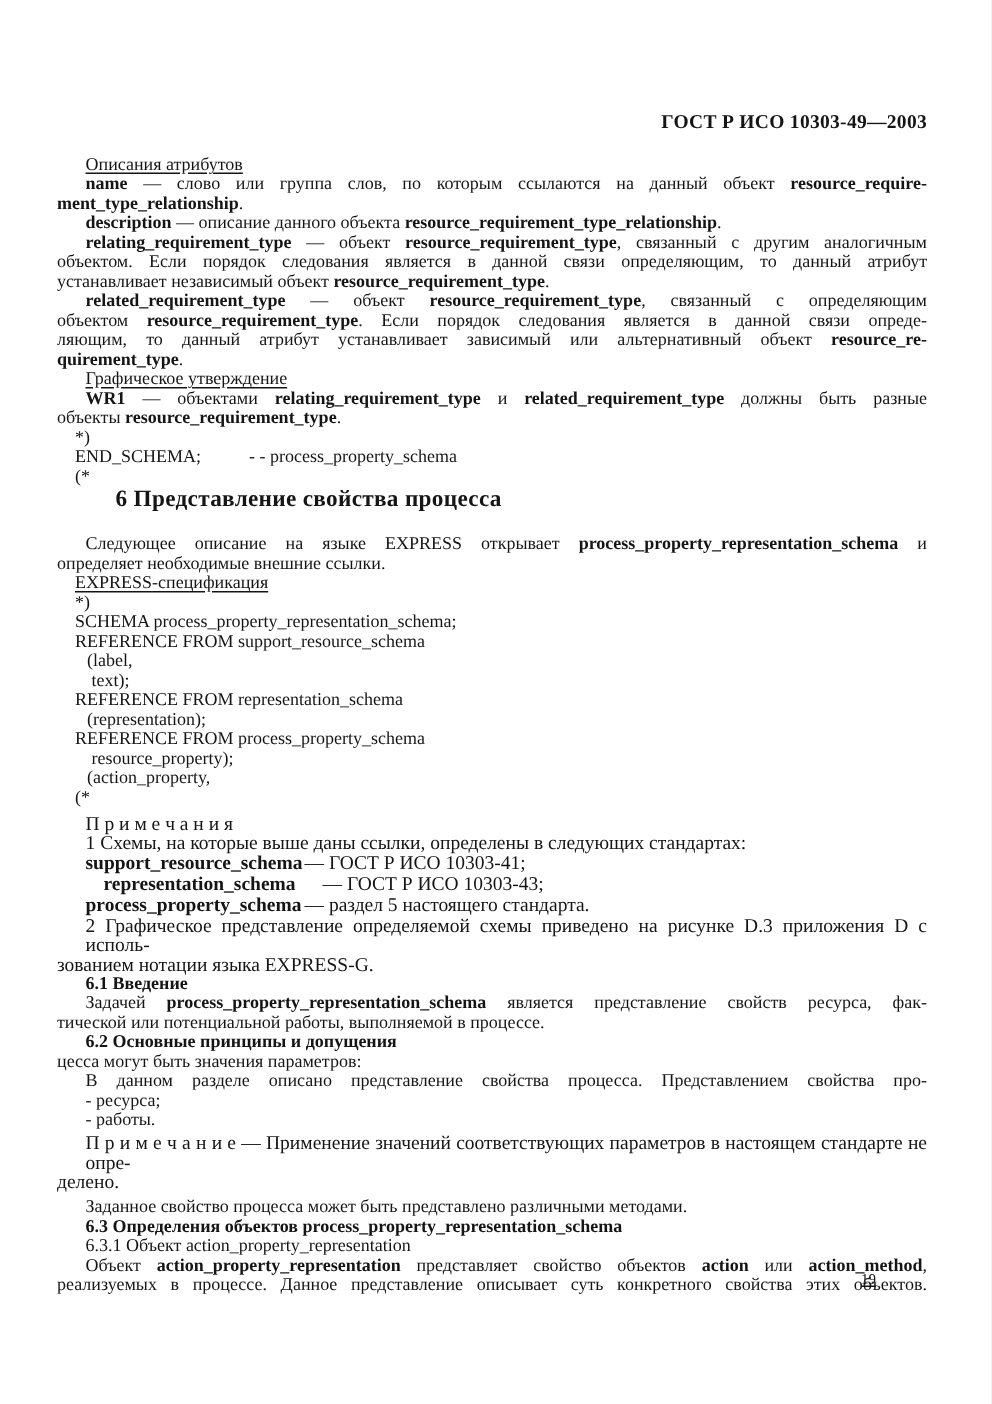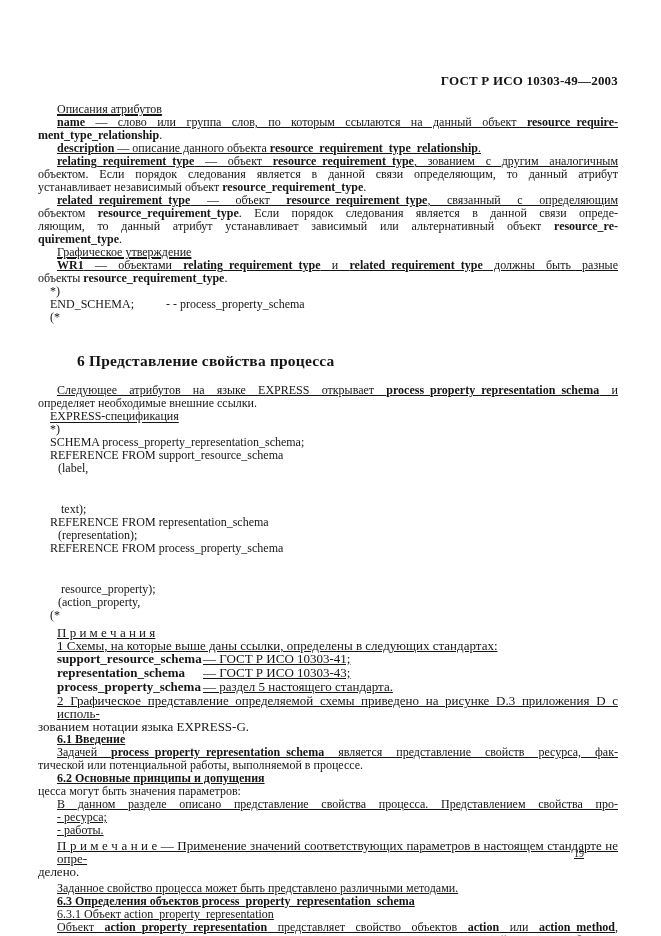--- a/index.html
+++ b/index.html
@@ -23,34 +23,34 @@
   .doc-header{
     text-align:right;
     font-weight:bold;
     font-size:13px;
     line-height:13px;
     margin-bottom:16px;
     letter-spacing:.2px;
   }
   .ln{line-height:13px;min-height:13px;}
   .j{text-align:justify;text-align-last:justify;}
-  .pf{padding-left:19px;text-decoration:underline;}
+  .pf{padding-left:19px;}
   .code{padding-left:12px;}
   .code2{padding-left:20px;}
-  .code2b{padding-left:23px;margin-top:28px;}
+  .code2b{padding-left:23px;}
   .b{font-weight:bold;}
   .u{text-decoration:underline;text-underline-offset:2px;}
   .nt{font-size:13px;}
   .nl{line-height:14px;min-height:14px;}
   .section-heading{
     font-size:15.5px;
     font-weight:bold;
     line-height:17px;
     padding-left:39px;
-    margin:28px 0 15px 0;
+    margin:0 0 15px 0;
     letter-spacing:.2px;
   }
   .page-number{
     position:absolute;
     top:848px;
     right:77px;
     font-size:10px;
     line-height:12px;
     text-decoration:underline;
   }
@@ -60,52 +60,52 @@
 
 <div class="page">
   <div class="content">
     <div class="doc-header">ГОСТ Р ИСО 10303-49—2003</div>
 
     <div>
         <div class="ln pf"><span class="u">Описания атрибутов</span></div>
         <div class="ln pf j"><span class="b">name</span><span> — слово или группа слов, по которым ссылаются на данный объект </span><span class="b">resource_require-</span></div>
         <div class="ln"><span class="b">ment_type_relationship</span><span>.</span></div>
         <div class="ln pf"><span class="b">description</span><span> — описание данного объекта </span><span class="b">resource_requirement_type_relationship</span><span>.</span></div>
-        <div class="ln pf j"><span class="b">relating_requirement_type</span><span> — объект </span><span class="b">resource_requirement_type</span><span>, зованием с другим аналогичным</span></div>
+        <div class="ln pf j"><span class="b">relating_requirement_type</span><span> — объект </span><span class="b">resource_requirement_type</span><span>, связанный с другим аналогичным</span></div>
         <div class="ln j"><span>объектом. Если порядок следования является в данной связи определяющим, то данный атрибут</span></div>
         <div class="ln"><span>устанавливает независимый объект </span><span class="b">resource_requirement_type</span><span>.</span></div>
         <div class="ln pf j"><span class="b">related_requirement_type</span><span> — объект </span><span class="b">resource_requirement_type</span><span>, связанный с определяющим</span></div>
         <div class="ln j"><span>объектом </span><span class="b">resource_requirement_type</span><span>. Если порядок следования является в данной связи опреде-</span></div>
         <div class="ln j"><span>ляющим, то данный атрибут устанавливает зависимый или альтернативный объект </span><span class="b">resource_re-</span></div>
         <div class="ln"><span class="b">quirement_type</span><span>.</span></div>
         <div class="ln pf"><span class="u">Графическое утверждение</span></div>
         <div class="ln pf j"><span class="b">WR1</span><span> — объектами </span><span class="b">relating_requirement_type</span><span> и </span><span class="b">related_requirement_type</span><span> должны быть разные</span></div>
         <div class="ln"><span>объекты </span><span class="b">resource_requirement_type</span><span>.</span></div>
         <div class="ln code"><span>*)</span></div>
         <div class="ln code"><span>END_SCHEMA;</span><span style="margin-left: 32px;">- - process_property_schema</span></div>
         <div class="ln code"><span>(*</span></div>
         <div class="section-heading">6 Представление свойства процесса</div>
-        <div class="ln pf j"><span>Следующее атрибутов на языке EXPRESS открывает </span><span class="b">process_property_representation_schema</span><span> и</span></div>
+        <div class="ln pf j"><span>Следующее описание на языке EXPRESS открывает </span><span class="b">process_property_representation_schema</span><span> и</span></div>
         <div class="ln"><span>определяет необходимые внешние ссылки.</span></div>
         <div class="ln code"><span class="u">EXPRESS-спецификация</span></div>
         <div class="ln code"><span>*)</span></div>
         <div class="ln code"><span>SCHEMA process_property_representation_schema;</span></div>
         <div class="ln code"><span>REFERENCE FROM support_resource_schema</span></div>
         <div class="ln code2"><span>(label,</span></div>
         <div class="ln code2b"><span>text);</span></div>
         <div class="ln code"><span>REFERENCE FROM representation_schema</span></div>
         <div class="ln code2"><span>(representation);</span></div>
         <div class="ln code"><span>REFERENCE FROM process_property_schema</span></div>
         <div class="ln code2b"><span>resource_property);</span></div>
         <div class="ln code2"><span>(action_property,</span></div>
         <div class="ln code"><span>(*</span></div>
         <div class="ln nt pf" style="margin-top: 4px;"><span>П р и м е ч а н и я</span></div>
         <div class="ln nt pf"><span>1 Схемы, на которые выше даны ссылки, определены в следующих стандартах:</span></div>
         <div class="ln nt nl pf"><span class="b" style="display: inline-block; width: 146px;">support_resource_schema</span><span>— ГОСТ Р ИСО 10303-41;</span></div>
-        <div class="ln nt nl pf"><span class="b" style="display: inline-block; width: 146px;">representation_schema</span><span>— ГОСТ Р ИСО 10303-43;</span></div>
+        <div class="ln nt nl pf"><span class="b" style="display: inline-block; width: 146px; margin-left: 12px;">representation_schema</span><span>— ГОСТ Р ИСО 10303-43;</span></div>
         <div class="ln nt nl pf"><span class="b" style="display: inline-block; width: 146px;">process_property_schema</span><span>— раздел 5 настоящего стандарта.</span></div>
         <div class="ln nt pf j"><span>2 Графическое представление определяемой схемы приведено на рисунке D.3 приложения D с исполь-</span></div>
         <div class="ln nt"><span>зованием нотации языка EXPRESS-G.</span></div>
         <div class="ln pf"><span class="b">6.1 Введение</span></div>
         <div class="ln pf j"><span>Задачей </span><span class="b">process_property_representation_schema</span><span> является представление свойств ресурса, фак-</span></div>
         <div class="ln"><span>тической или потенциальной работы, выполняемой в процессе.</span></div>
         <div class="ln pf"><span class="b">6.2 Основные принципы и допущения</span></div>
         <div class="ln"><span>цесса могут быть значения параметров:</span></div>
         <div class="ln pf j"><span>В данном разделе описано представление свойства процесса. Представлением свойства про-</span></div>
         <div class="ln pf"><span>- ресурса;</span></div>

